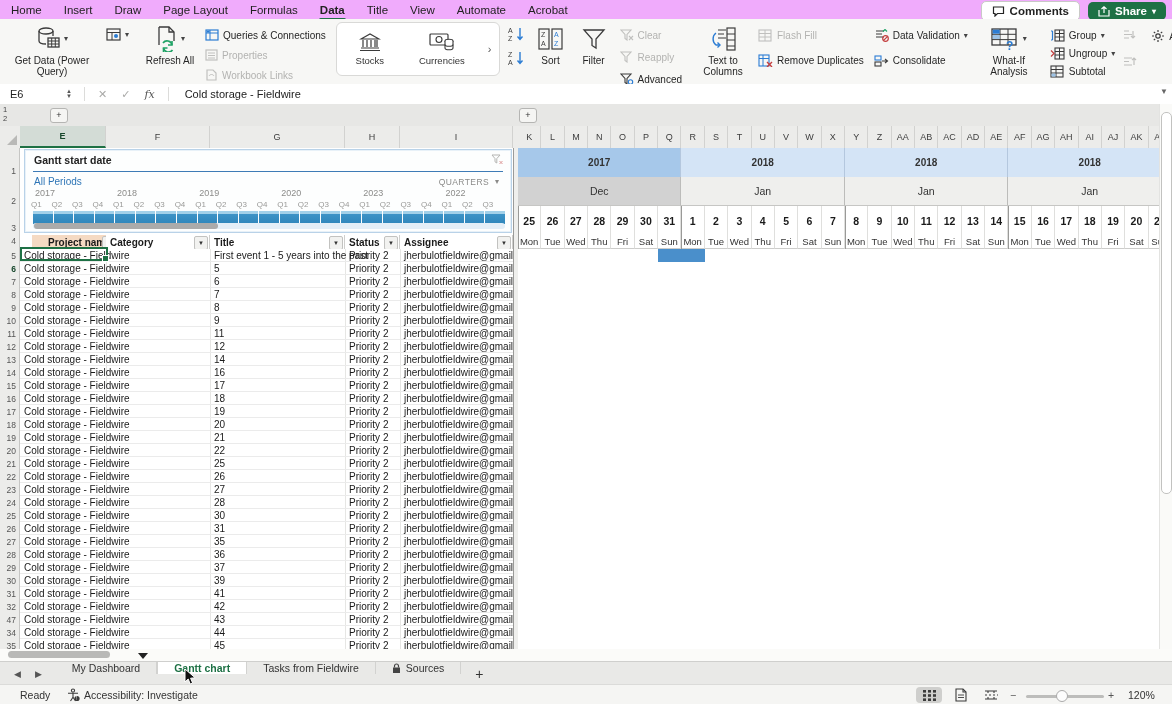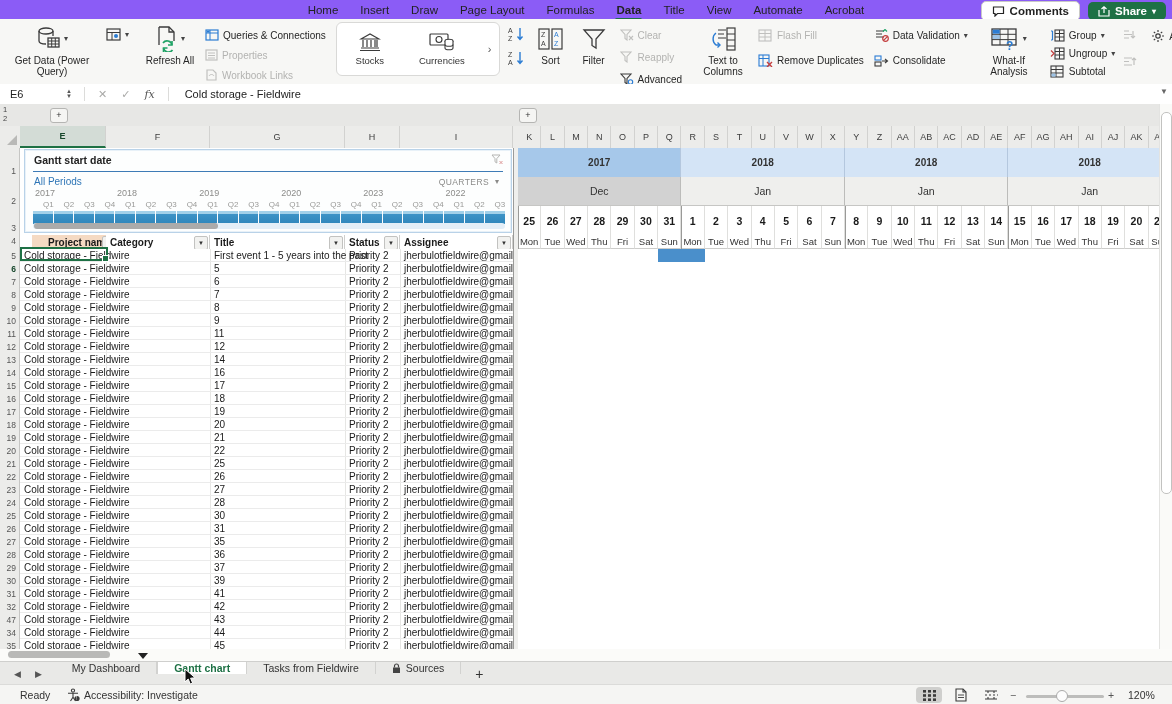--- a/index.html
+++ b/index.html
@@ -1,20 +1,20 @@
 <!DOCTYPE html>
 <html><head>
 <meta charset="utf-8">
 <style>
   html,body{margin:0;padding:0;background:#e8e8e8;}
   .app{position:relative;width:1172px;height:704px;background:#fff;overflow:hidden;
        font-family:"Liberation Sans",sans-serif;color:#222;-webkit-font-smoothing:antialiased;}
 
   
-  .menubar{position:absolute;left:0;top:0;width:1172px;height:19px;background:#8b5cf6;display:flex;align-items:center;justify-content:center;}
+  .menubar{position:absolute;left:0;top:0;width:1172px;height:19px;background:#f0abfc;display:flex;align-items:center;}
   .menu-item{font-size:11.5px;color:#222;padding:2px 11px;position:relative;white-space:nowrap;cursor:default;}
   .menu-item.active{font-weight:bold;}
   .menu-item.active::after{content:"";position:absolute;left:10px;right:10px;bottom:-3px;height:3px;background:#1e7145;border-radius:2px;}
   .topright{position:absolute;right:6px;top:1px;display:flex;gap:8px;align-items:center;}
   .btn-comments{display:flex;align-items:center;gap:5px;border:1px solid #c9c9c7;border-radius:5px;background:#fff;
        padding:2px 10px;font-size:11.5px;font-weight:bold;color:#222;height:14px;}
   .btn-share{display:flex;align-items:center;gap:5px;border-radius:5px;background:#1e7145;color:#fff;
        padding:2px 10px;font-size:11.5px;font-weight:bold;height:14px;}
 
   
@@ -88,21 +88,21 @@
   .slicer{position:absolute;left:4px;top:1px;width:488px;height:84px;background:#fdfefe;border:1px solid #b9d2e8;
        box-shadow:0 0 0 1px #e8f1f8 inset;box-sizing:border-box;}
   .sl-title{position:absolute;left:9px;top:4px;font-size:10.5px;font-weight:bold;color:#222;}
   .sl-line{position:absolute;left:8px;right:8px;top:21px;height:1px;background:#3e7bb6;}
   .sl-periods{position:absolute;left:9px;top:26px;font-size:10px;color:#2e75b6;}
   .sl-gran{position:absolute;right:22px;top:27px;font-size:8.5px;color:#8a8a88;letter-spacing:.4px;}
   .sl-gran-chev{position:absolute;right:12px;top:27px;font-size:8px;color:#8a8a88;}
   .sl-funnel{position:absolute;right:8px;top:4px;}
   .sl-years{position:absolute;left:8px;top:38px;height:11px;width:472px;}
   .sl-year{position:absolute;top:0;font-size:9px;color:#8c8c8a;}
-  .sl-quarters{position:absolute;left:16px;top:50px;height:10px;width:472px;}
+  .sl-quarters{position:absolute;left:4px;top:50px;height:10px;width:472px;}
   .sl-q{position:absolute;top:0;font-size:8px;color:#9a9a98;}
   .sl-bar{position:absolute;left:8px;top:61px;height:13px;width:472px;display:flex;gap:1px;}
   .sl-seg{flex:1;background:linear-gradient(to bottom,#a3d1e9 0%,#a3d1e9 26%,#3e93c6 26%,#2f86bb 100%);}
   .sl-scroll{position:absolute;left:8px;bottom:3px;height:6px;width:472px;background:#e3eef7;border-radius:3px;}
   .sl-thumb{position:absolute;left:1px;top:0;height:6px;width:39%;background:#ababab;border-radius:3px;}
 
   
   .band{position:absolute;box-sizing:border-box;display:flex;align-items:center;justify-content:center;
        border-right:1px solid #b4c7de;font-size:10px;font-weight:bold;color:#333;}
   .band.year1{background:#a6c8ea;}

